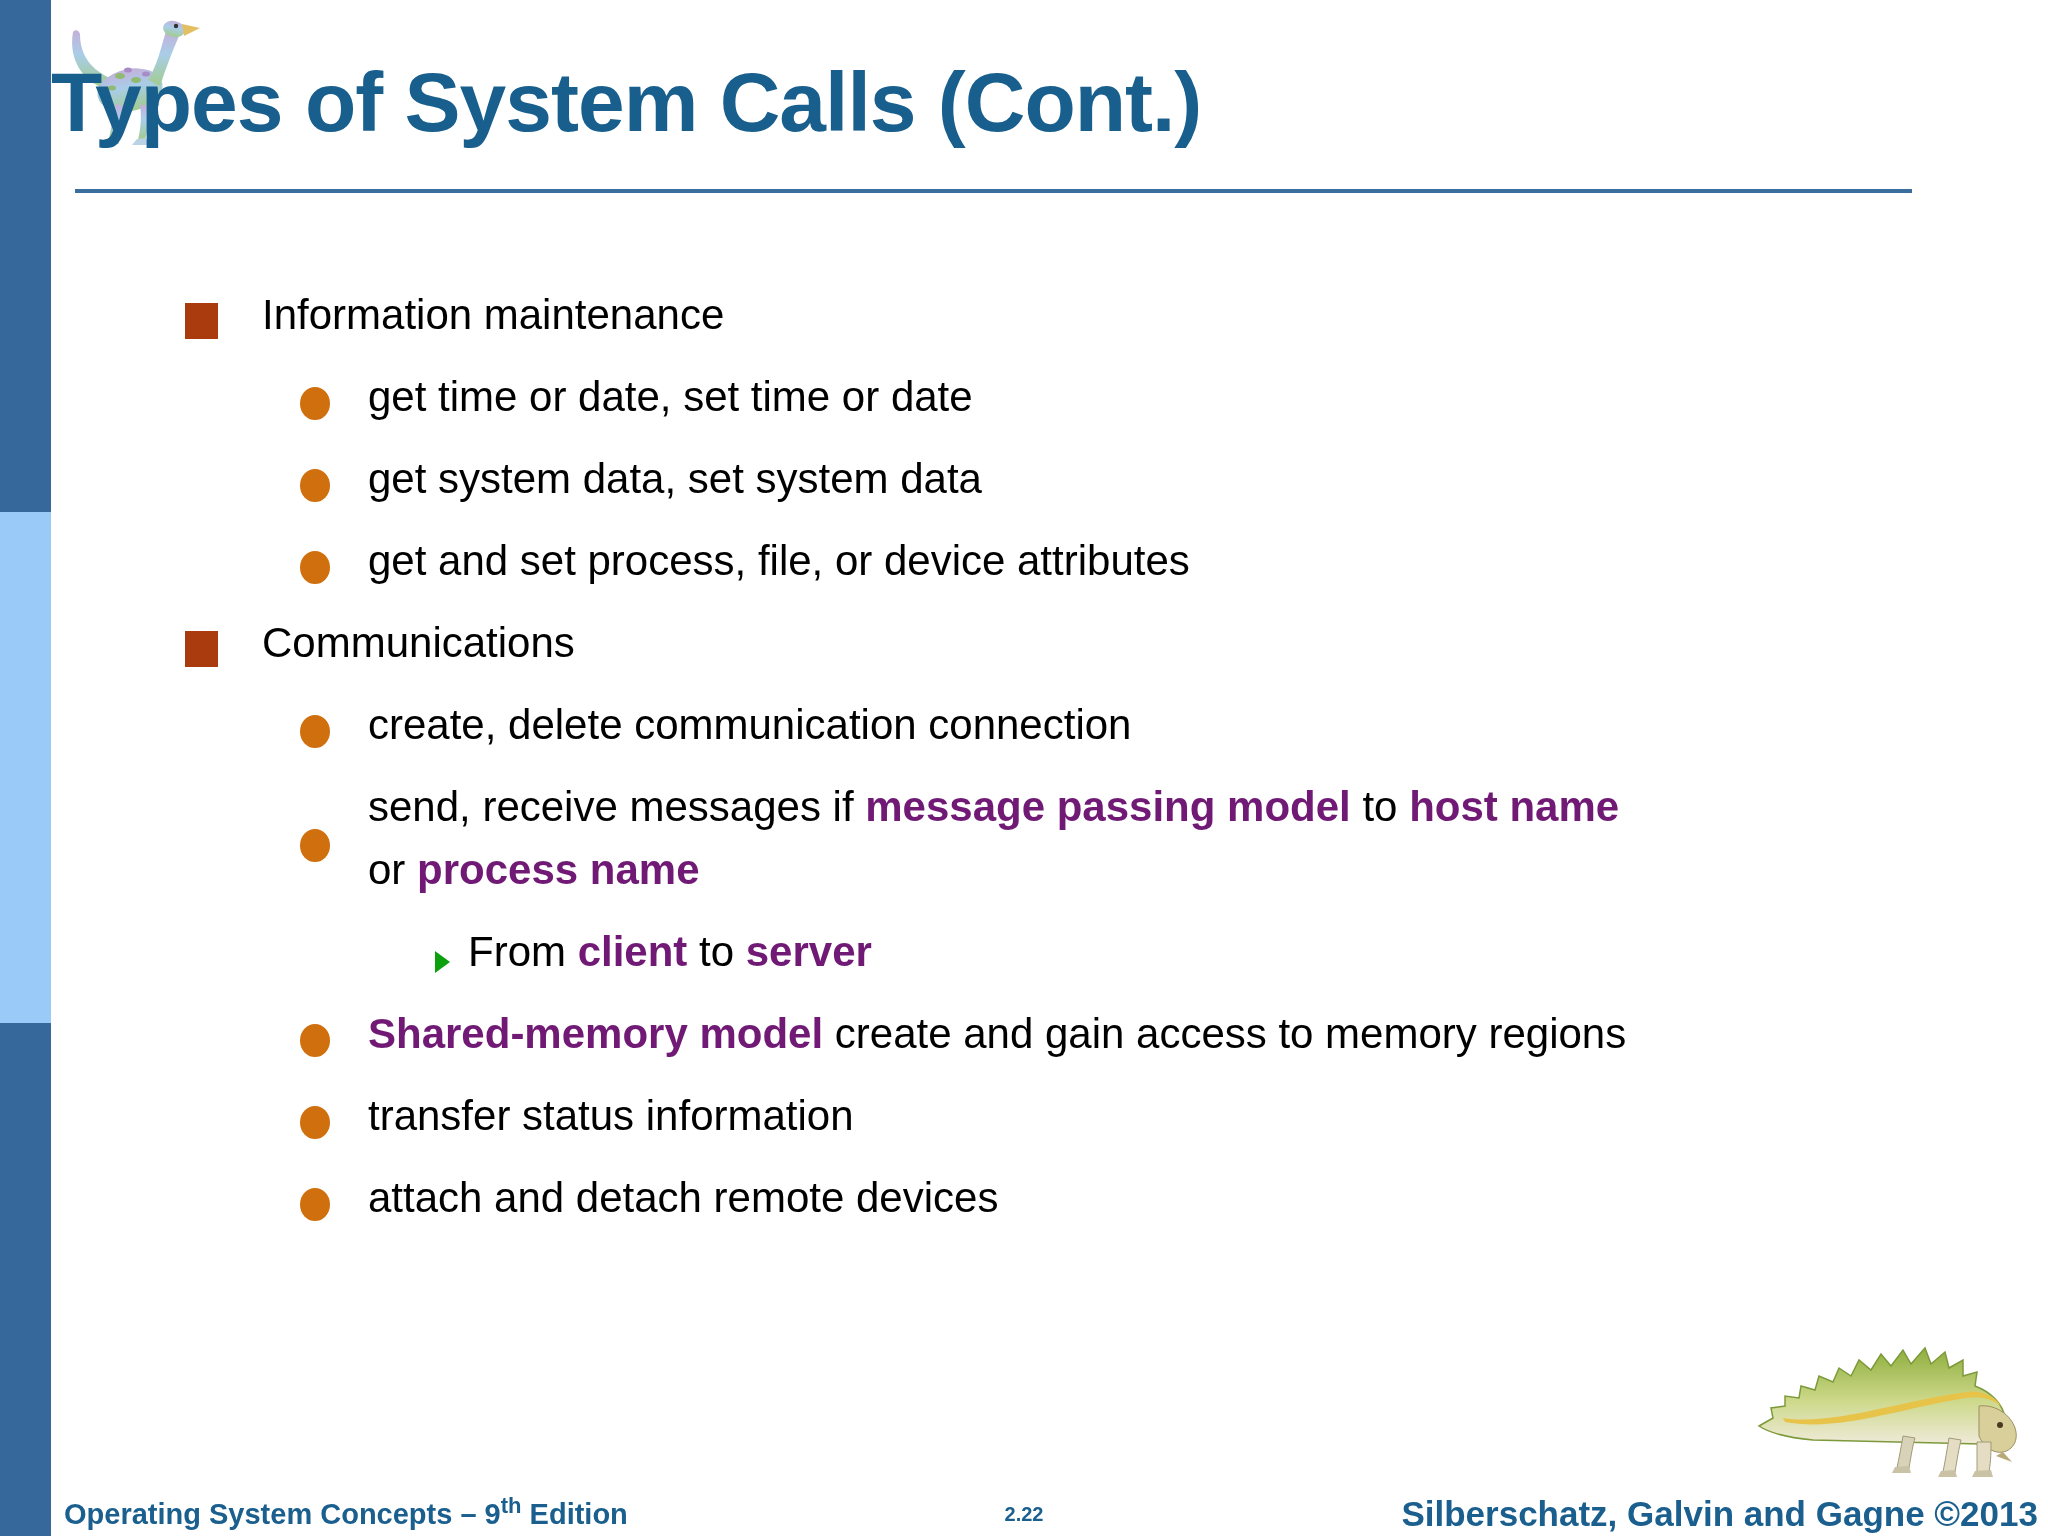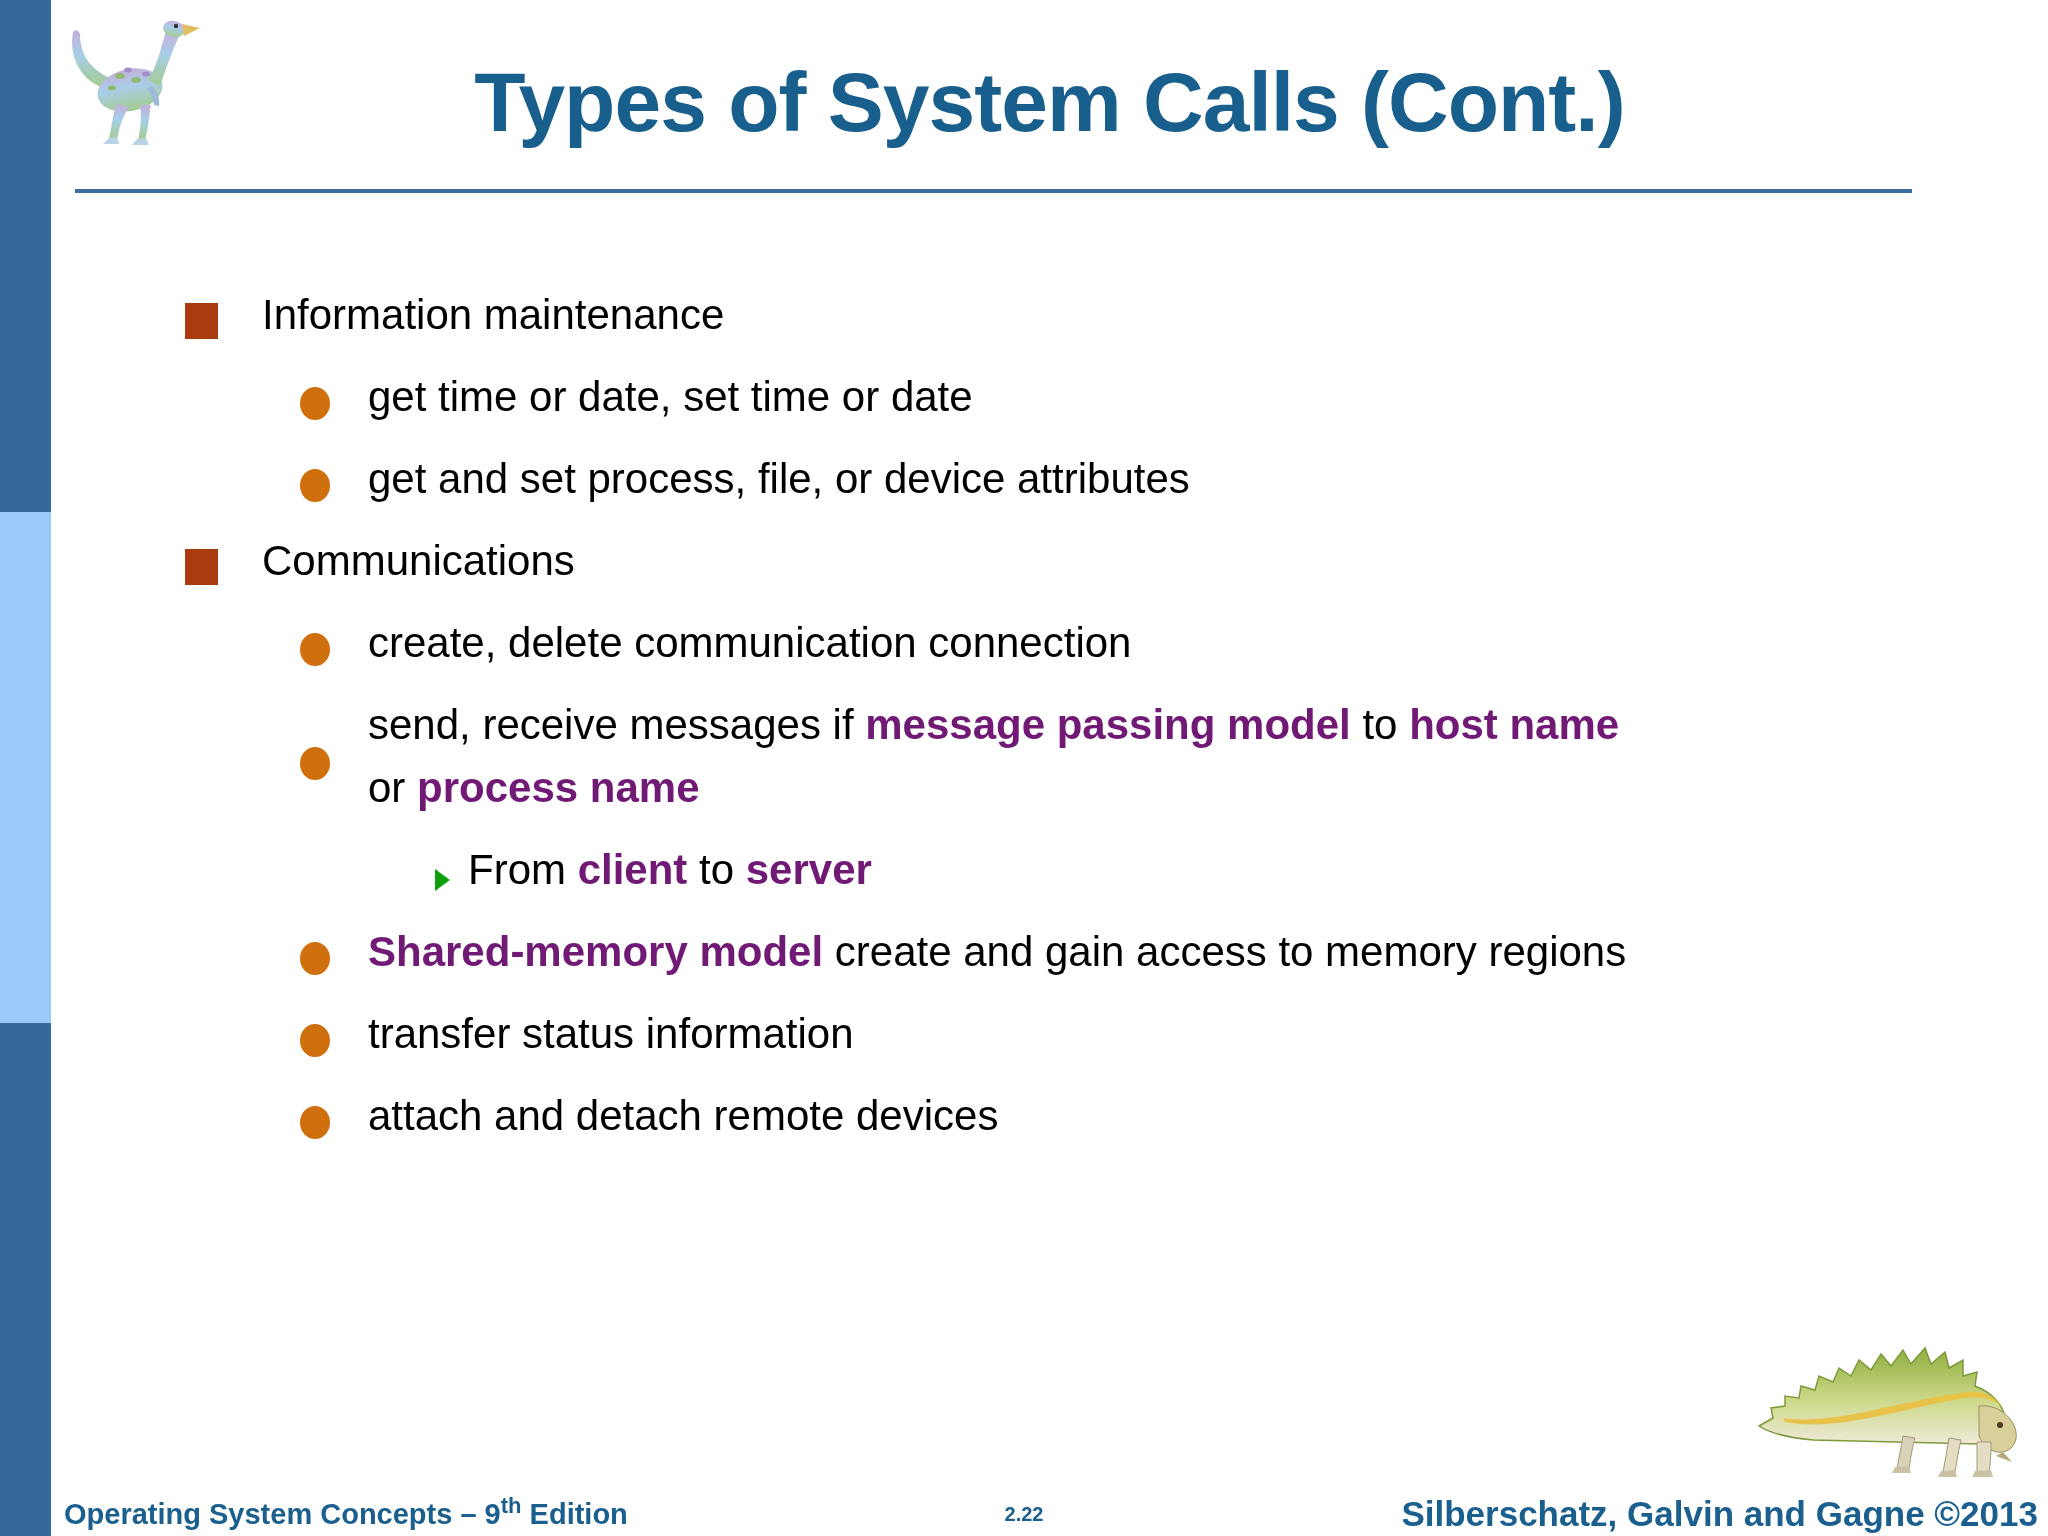--- a/index.html
+++ b/index.html
@@ -11,21 +11,21 @@
 
   
   .sidebar { position:absolute; left:0; top:0; width:51px; height:1536px; }
   .sb-dark-top   { position:absolute; left:0; top:0;    width:51px; height:512px; background:#36689B; }
   .sb-light-mid  { position:absolute; left:0; top:512px; width:51px; height:511px; background:#9ACAF8; }
   .sb-dark-bot   { position:absolute; left:0; top:1023px; width:51px; height:513px; background:#36689B; }
 
   
   .title {
     position:absolute; left:51px; right:0; top:48px;
-    text-align:center; font-size:84px; font-weight:bold;
+    text-align:left; font-size:84px; font-weight:bold;
     color:#185F8D; letter-spacing:-1px; line-height:108px;
   }
   .title-rule {
     position:absolute; left:75px; top:189px; width:1837px; height:4px;
     background:#3A6E9F;
   }
 
   
   .dino-tl { position:absolute; left:60px; top:8px; width:180px; height:140px; }
   .dino-br { position:absolute; left:1752px; top:1330px; width:292px; height:150px; }
@@ -100,20 +100,24 @@
   <div class="row l1">
     <span class="marker"></span>
     <div class="text"><span>Information maintenance</span></div>
   </div>
 
   <div class="row l2">
     <span class="marker"></span>
     <div class="text"><span>get time or date, set time or date</span></div>
   </div>
 
+  <div class="row l2">
+    <span class="marker"></span>
+    <div class="text"><span>get system data, set system data</span></div>
+  </div>
 
   <div class="row l2">
     <span class="marker"></span>
     <div class="text"><span>get and set process, file, or device attributes</span></div>
   </div>
 
   <div class="row l1">
     <span class="marker"></span>
     <div class="text"><span>Communications</span></div>
   </div>

